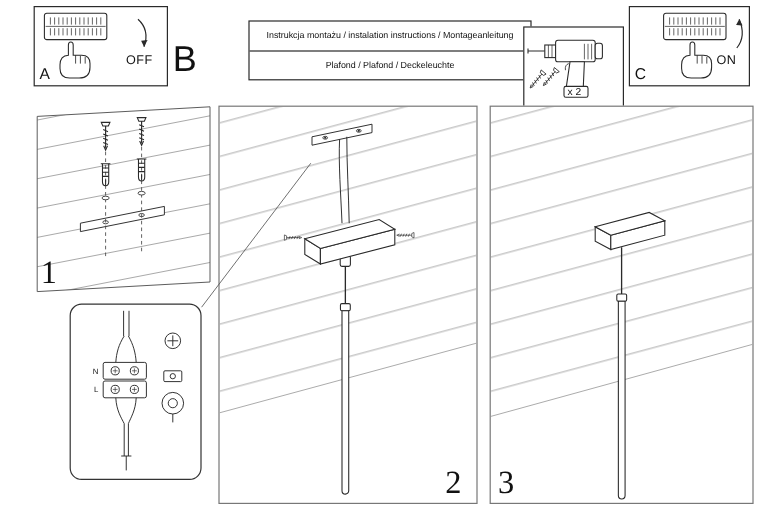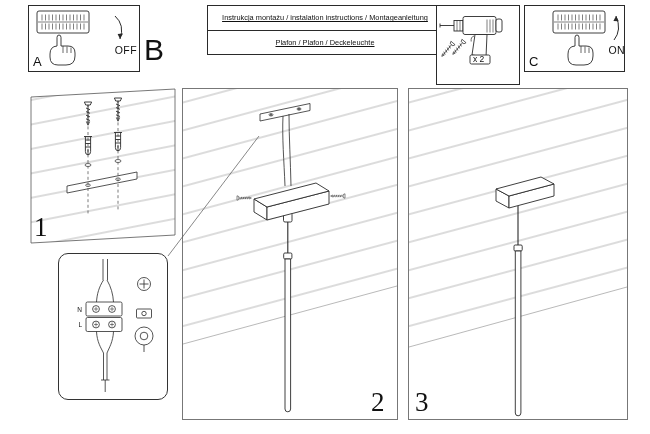--- a/index.html
+++ b/index.html
@@ -6,28 +6,28 @@
   html,body { background:#f4f4f4; }
   #sheet {
     position:relative; width:650px; height:434px; background:#ffffff;
     font-family:"Liberation Sans", sans-serif; color:#111; overflow:hidden;
   }
   .box { position:absolute; border:1px solid #2a2a2a; background:#fff; }
   .panel { position:absolute; background:#fff; }
   .panel.bordered { border:1px solid #777; }
   .inset { position:absolute; border:1px solid #333; border-radius:10px; background:#fff; }
   .corner-letter { position:absolute; left:4px; bottom:2px; font-size:13px; color:#111; }
-  .word { position:absolute; font-size:10.5px; color:#111; text-align:right; letter-spacing:0.4px; }
+  .word { position:absolute; font-size:10.5px; color:#111; text-align:left; letter-spacing:0.4px; }
   #letter-b { position:absolute; left:144px; top:33px; font-size:30px; color:#111; }
   .stepnum { position:absolute; font-family:"Liberation Serif", serif; font-size:27px; color:#111; }
   #num1 { left:34px; top:212px; }
   #num2 { left:371px; top:387px; }
   #num3 { left:415px; top:387px; }
-  #title-box { position:absolute; left:207px; top:5px; width:236px; height:50px;
-    border:1px solid #2a2a2a; display:flex; flex-direction:column; background:#fff;text-decoration:underline; }
+  #title-box { position:absolute; left:207px; top:17px; width:236px; height:50px;
+    border:1px solid #2a2a2a; display:flex; flex-direction:column; background:#fff; }
   .title-row { flex:1; display:flex; align-items:center; justify-content:center;
     font-size:7.4px; white-space:nowrap; color:#111; }
   .title-row.first { border-bottom:1px solid #2a2a2a; }
   #xqty { position:absolute; left:36px; top:48px; font-size:8.5px; color:#111; }
   svg { display:block; }
   #overlay { position:absolute; left:0; top:0; pointer-events:none; }
 </style>
 </head>
 <body>
 
@@ -76,24 +76,24 @@
       </g>
     </svg>
     <span class="corner-letter">A</span>
     <span class="word" style="left:76px; top:38px; width:32px;">OFF</span>
   </div>
 
   <span id="letter-b">B</span>
 
   <div id="title-box">
     <div class="title-row first">Instrukcja montażu / instalation instructions / Montageanleitung</div>
-    <div class="title-row">Plafon / Plafon / Deckeleuchte</div>
-  </div>
-
-  <div class="box" style="left:436px; top:5px; width:84px; height:80px;">
+    <div class="title-row">Plafond / Plafond / Deckeleuchte</div>
+  </div>
+
+  <div class="box" style="left:436px; top:22px; width:84px; height:80px;">
     <svg width="82" height="63" viewBox="0 0 82 63">
       <g fill="#fff" stroke="#2a2a2a" stroke-width="0.9">
         <line x1="3" y1="19.5" x2="17" y2="19.5"></line>
         <line x1="3" y1="17.5" x2="3" y2="21.5"></line>
         <rect x="17" y="14.5" width="9" height="10.5"></rect>
         <line x1="20" y1="14.5" x2="20" y2="25" stroke-width="0.6"></line>
         <line x1="23" y1="14.5" x2="23" y2="25" stroke-width="0.6"></line>
         <rect x="26" y="10.5" width="33" height="18" rx="2"></rect>
         <rect x="59" y="13" width="6" height="13" rx="2"></rect>
         <path d="M50,13.5 v13 M53,13.5 v13 M56,13.5 v13" fill="none" stroke-width="0.6"></path>

